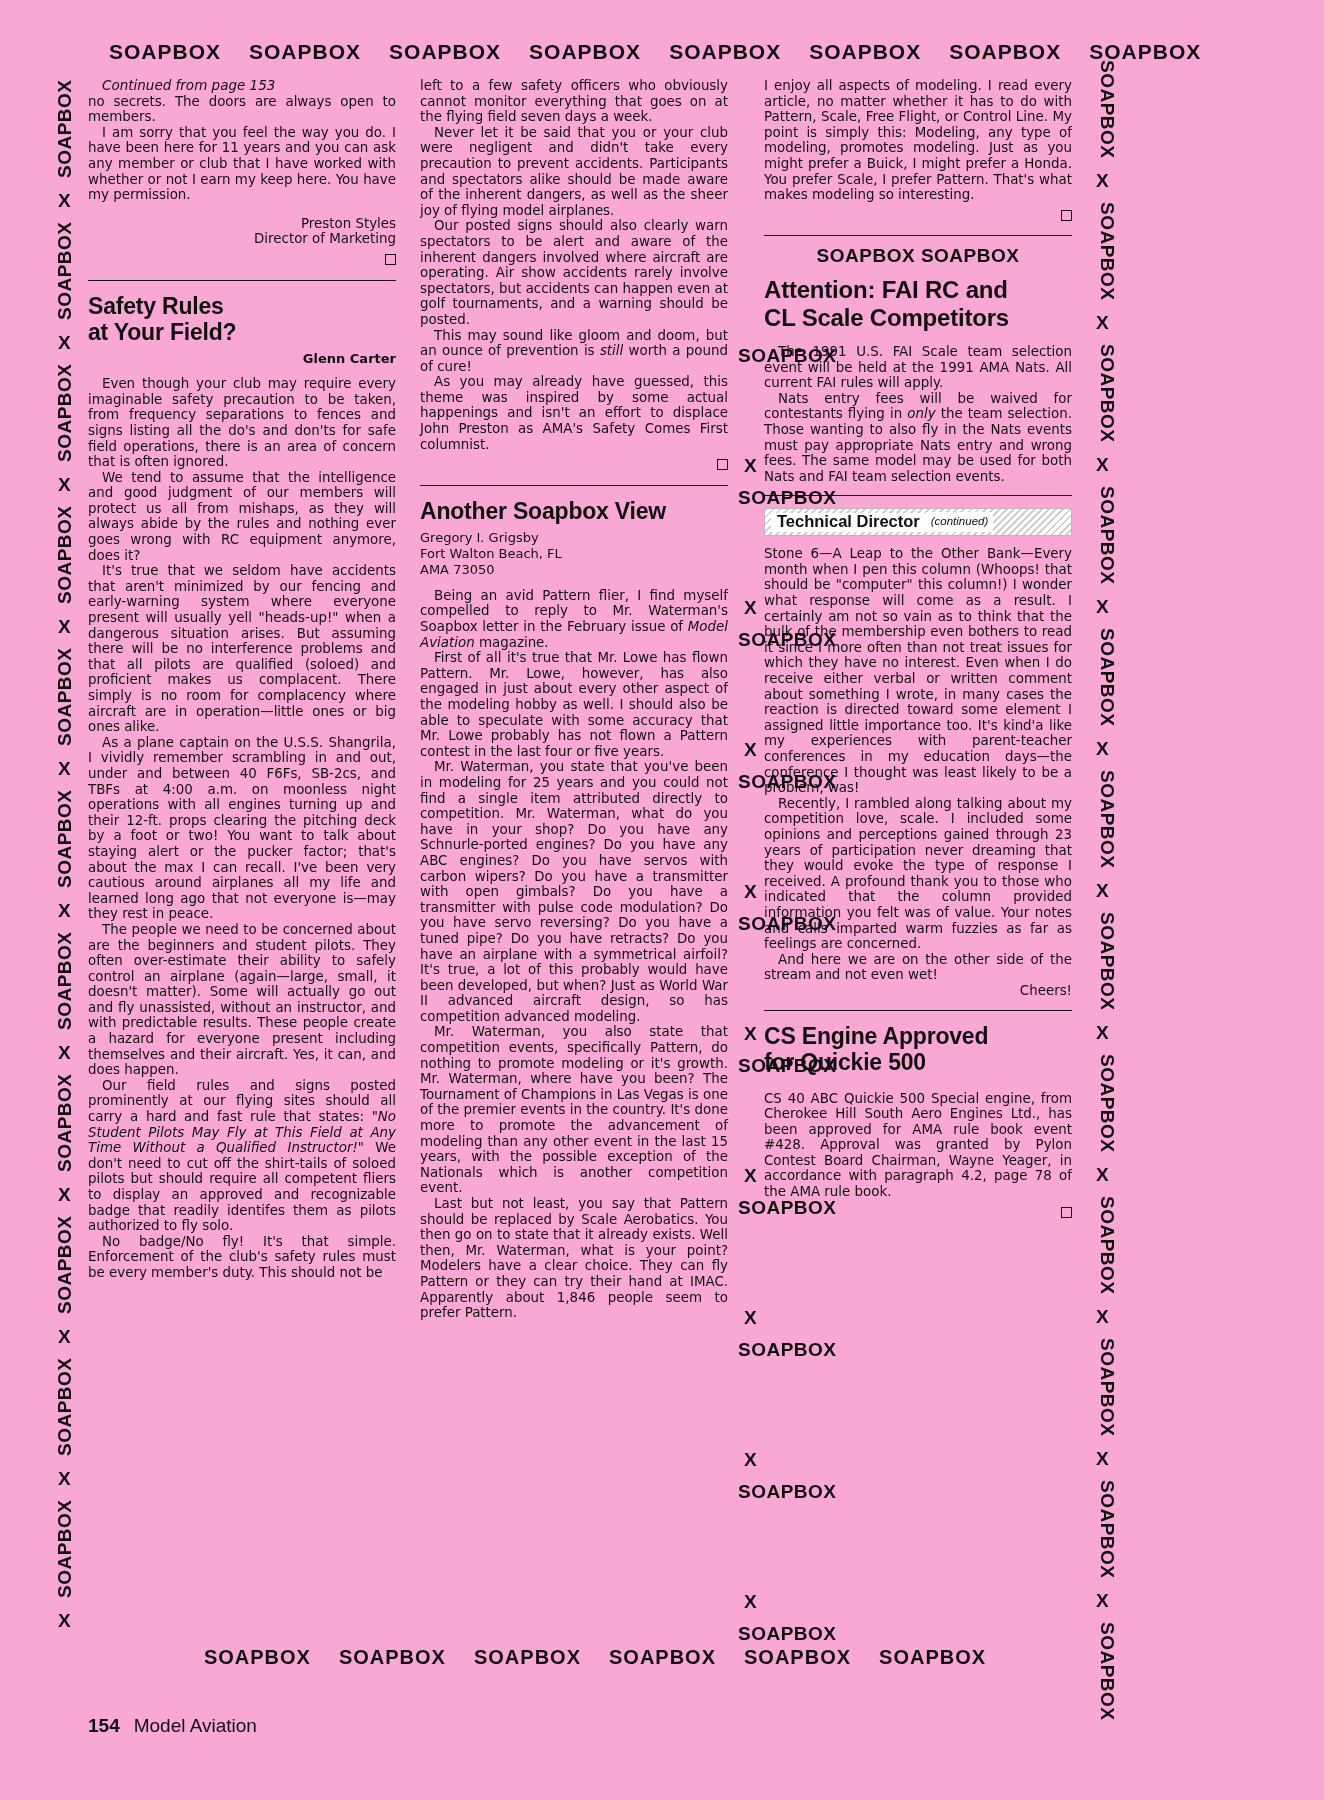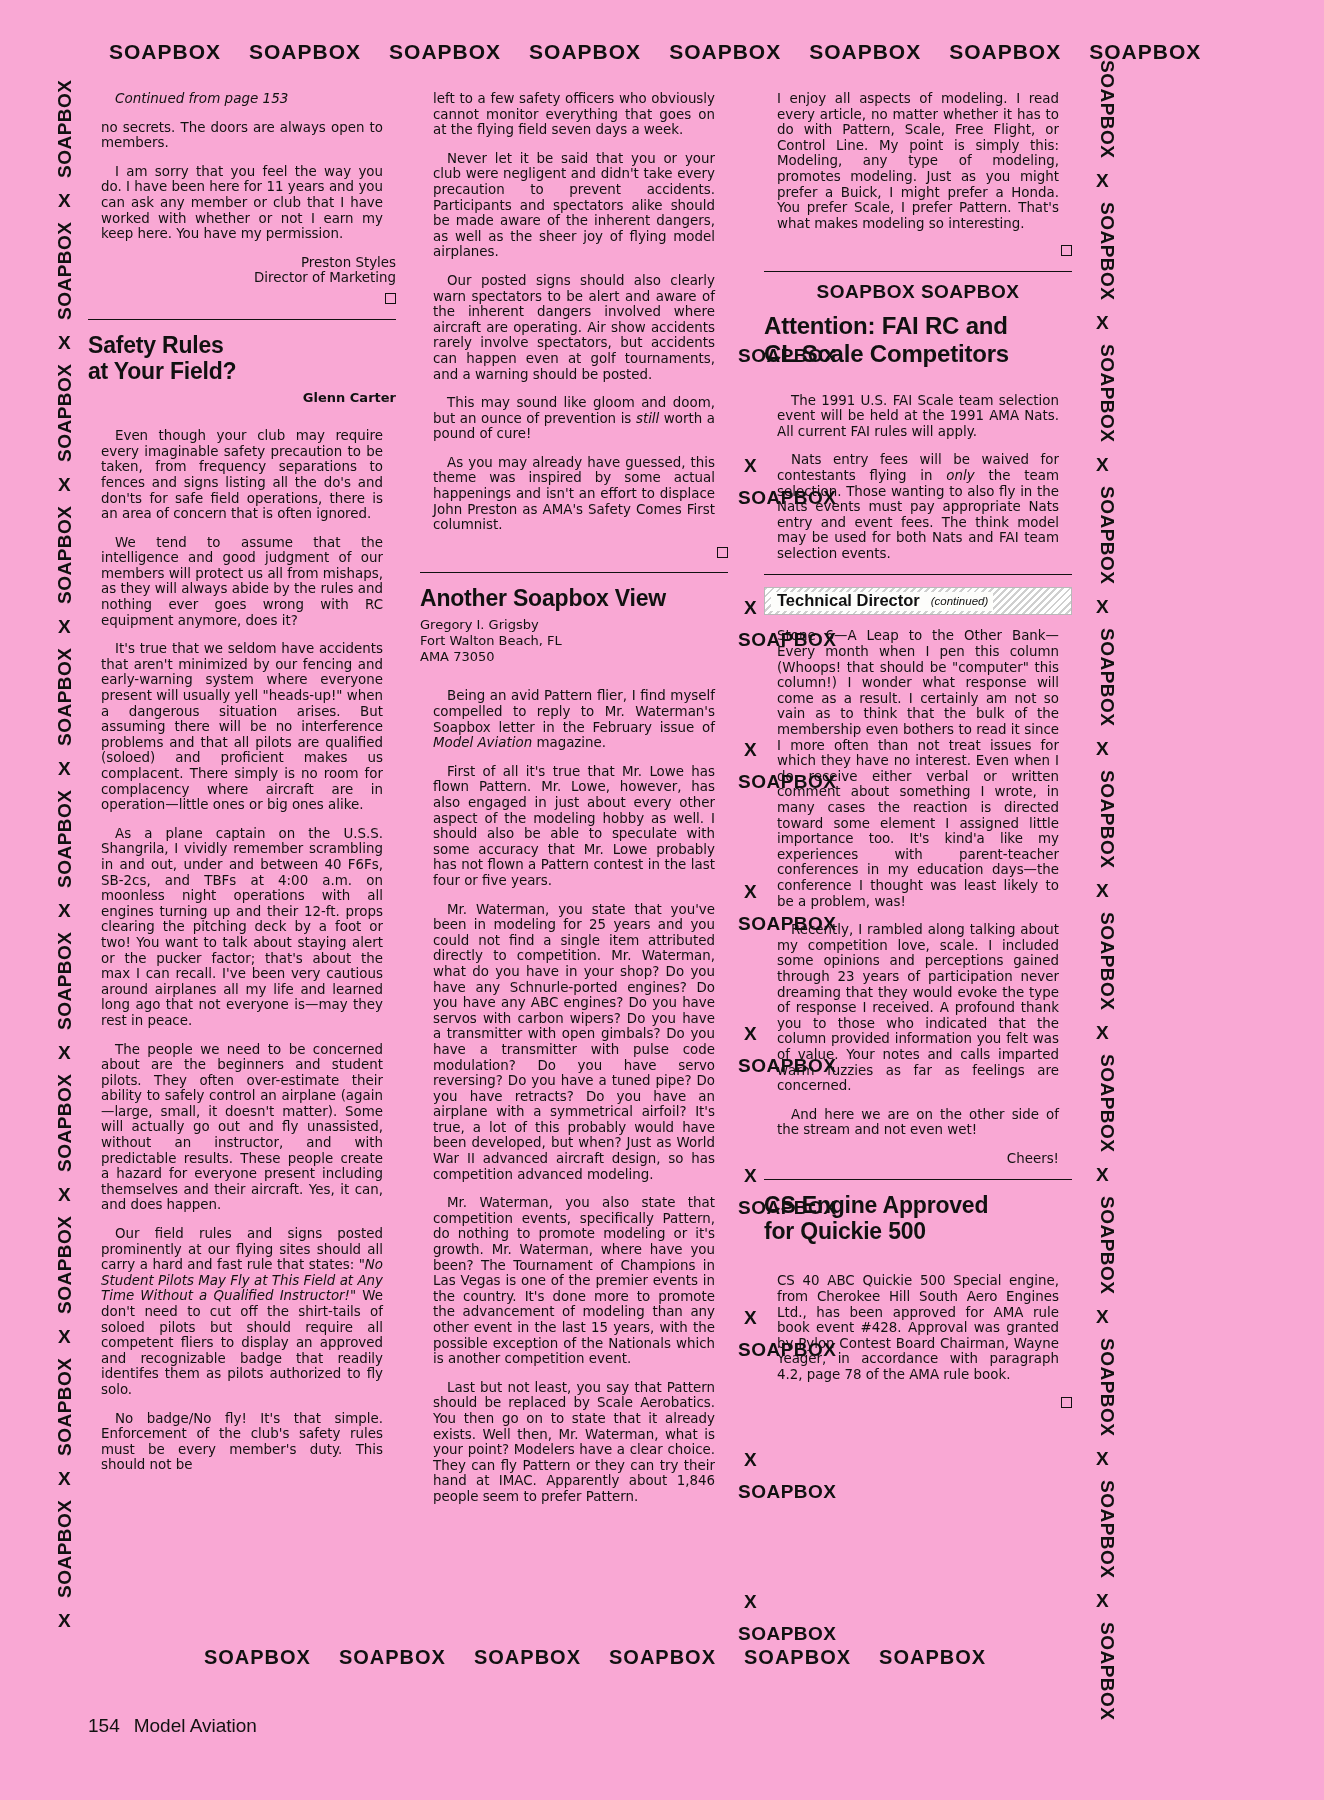--- a/index.html
+++ b/index.html
@@ -90,21 +90,21 @@
     line-height: 15.6px;
     text-align: justify;
     -webkit-hyphens: auto;
     hyphens: auto;
   }
   #col1 { left: 88px; }
   #col2 { left: 420px; }
   #col3 { left: 764px; }
 
   .col p {
-    margin: 13px;
+    margin: 0;
     text-indent: 14px;
   }
   .col p.noindent { text-indent: 0; }
 
   .cont-note {
     font-style: italic;
     font-size: 13.5px;
     margin-bottom: 6px;
     text-indent: 0;
   }
@@ -203,21 +203,21 @@
   }
 
   
   .folio {
     position: absolute;
     left: 88px;
     top: 1715px;
     font-family: "Liberation Sans", sans-serif;
     font-size: 19px;
   }
-  .folio b { font-weight: normal; }
+  .folio b { font-weight: bold; }
   .folio span.t { margin-left: 14px; font-weight: normal; }
 
   em { font-style: italic; }
 </style>
 </head>
 <body>
 
 <div class="page">
 
   <div class="rail-top" id="rail-top"><span>SOAPBOX</span><span>SOAPBOX</span><span>SOAPBOX</span><span>SOAPBOX</span><span>SOAPBOX</span><span>SOAPBOX</span><span>SOAPBOX</span><span>SOAPBOX</span></div>
@@ -346,21 +346,21 @@
     <p class="noindent">I enjoy all aspects of modeling. I read every article, no matter whether it has to do with Pattern, Scale, Free Flight, or Control Line. My point is simply this: Modeling, any type of modeling, promotes modeling. Just as you might prefer a Buick, I might prefer a Honda. You prefer Scale, I prefer Pattern. That's what makes modeling so interesting.</p>
     <div class="endmark"><i></i></div>
     <hr class="rule">
     <div class="soapbox-mini">SOAPBOX SOAPBOX</div>
     <h2 class="head big">
       <span>Attention: FAI RC and</span><br>
       <span>CL Scale Competitors</span>
     </h2>
     <div class="spacer6"></div>
     <p>The 1991 U.S. FAI Scale team selection event will be held at the 1991 AMA Nats. All current FAI rules will apply.</p>
-    <p><span>Nats entry fees will be waived for contestants flying in </span><em>only</em><span> the team selection. Those wanting to also fly in the Nats events must pay appropriate Nats entry and event fees. The think model may be used for both Nats and FAI team selection events.</span></p>
+    <p><span>Nats entry fees will be waived for contestants flying in </span><em>only</em><span> the team selection. Those wanting to also fly in the Nats events must pay appropriate Nats entry and wrong fees. The same model may be used for both Nats and FAI team selection events.</span></p>
     <hr class="rule">
 
     <div class="deptbar">
       <span class="lbl">Technical Director</span>
       <span class="cont">(continued)</span>
     </div>
 
     <p class="noindent">Stone 6—A Leap to the Other Bank—Every month when I pen this column (Whoops! that should be "computer" this column!) I wonder what response will come as a result. I certainly am not so vain as to think that the bulk of the membership even bothers to read it since I more often than not treat issues for which they have no interest. Even when I do receive either verbal or written comment about something I wrote, in many cases the reaction is directed toward some element I assigned little importance too. It's kind'a like my experiences with parent-teacher conferences in my education days—the conference I thought was least likely to be a problem, was!</p>
     <p>Recently, I rambled along talking about my competition love, scale. I included some opinions and perceptions gained through 23 years of participation never dreaming that they would evoke the type of response I received. A profound thank you to those who indicated that the column provided information you felt was of value. Your notes and calls imparted warm fuzzies as far as feelings are concerned.</p>
     <p>And here we are on the other side of the stream and not even wet!</p>

